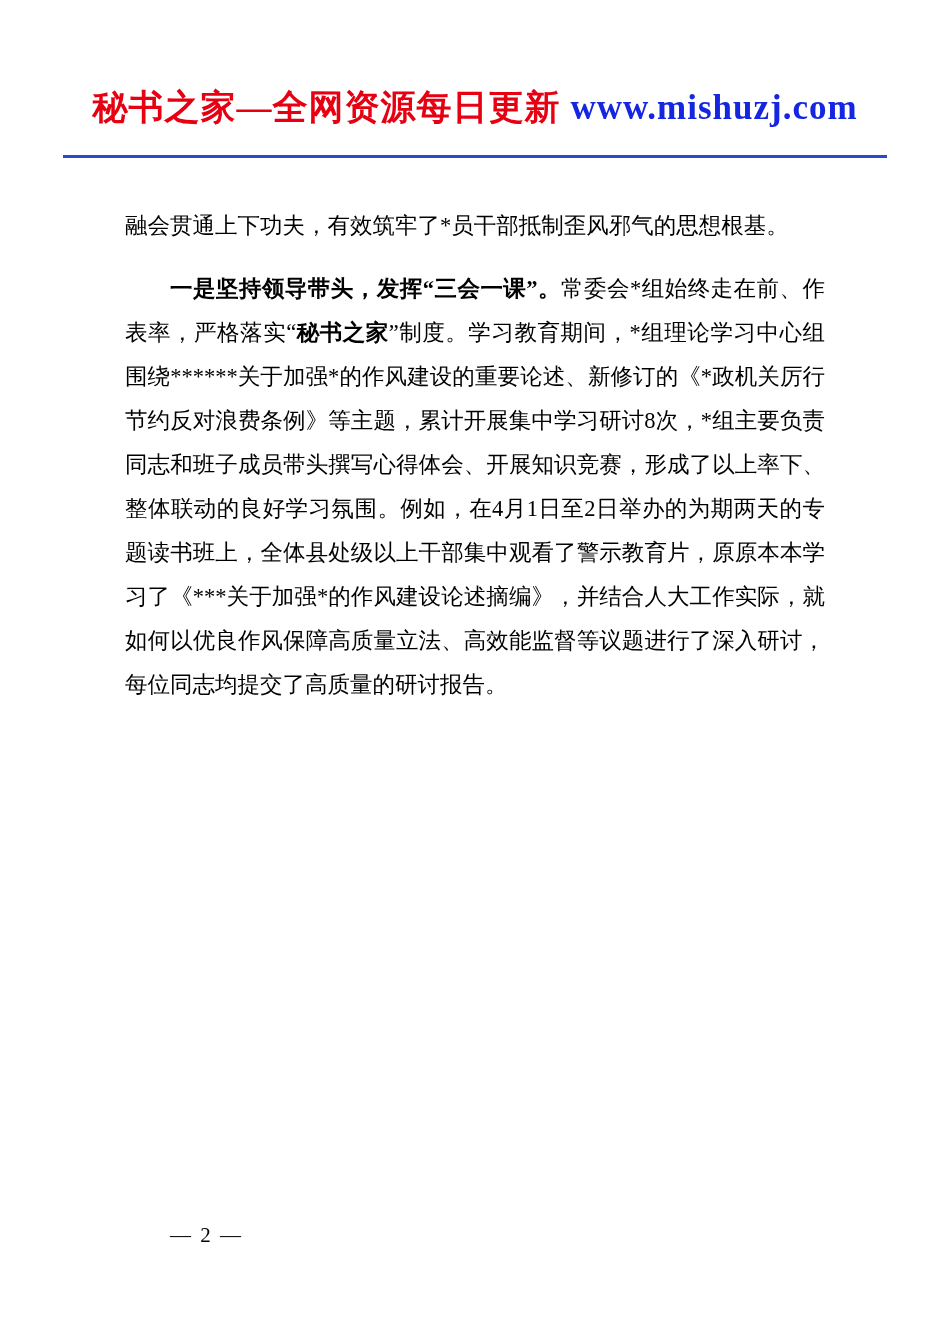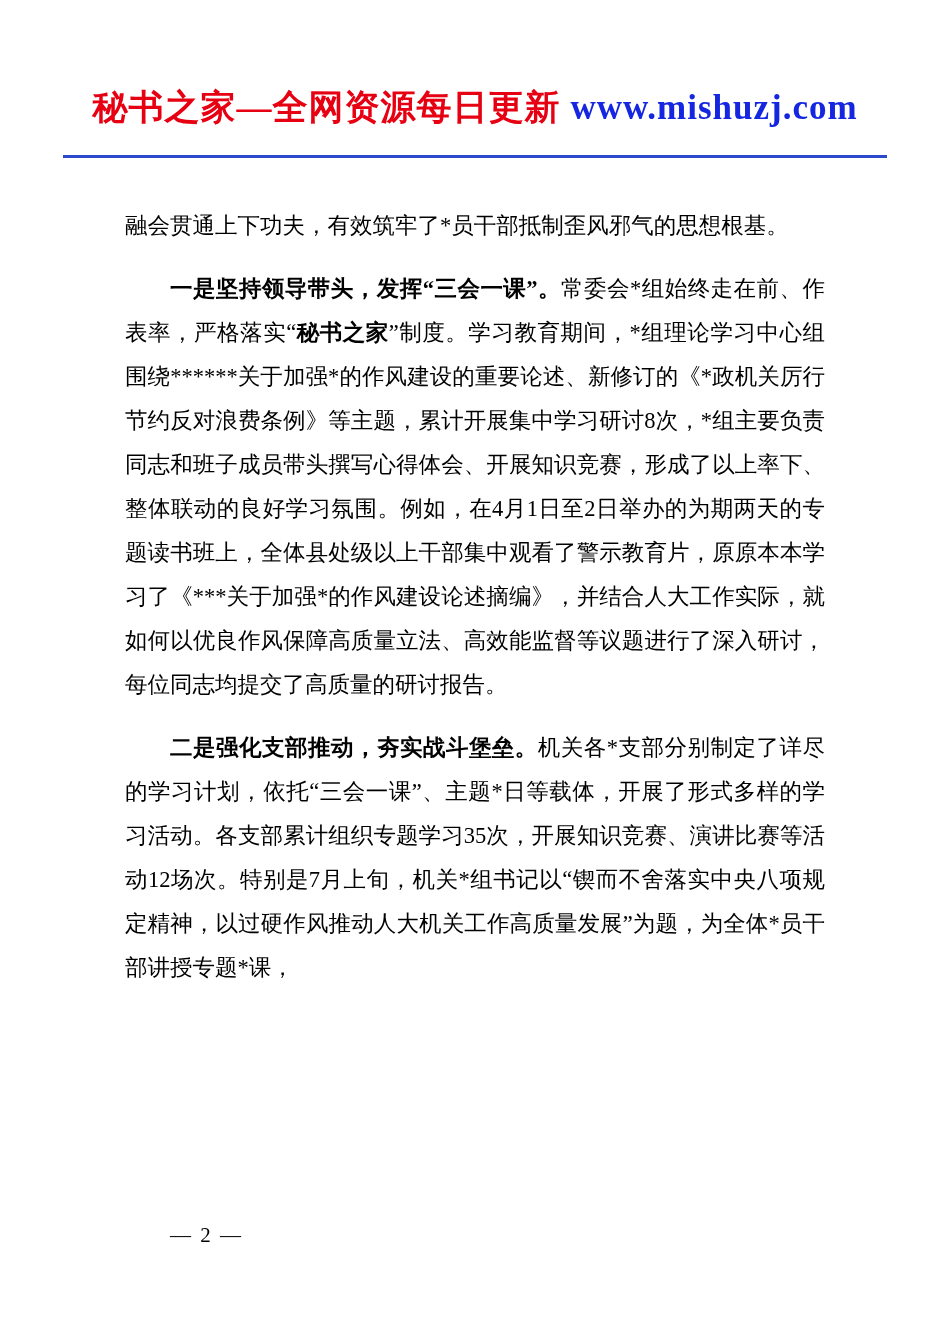--- a/index.html
+++ b/index.html
@@ -78,21 +78,18 @@
   <div class="doc-body">
 
     <p>
       <span>融会贯通上下功夫，有效筑牢了*员干部抵制歪风邪气的思想根基。</span>
     </p>
 
     <p class="indent">
       <span class="run-bold">一是坚持领导带头，发挥“三会一课”。</span><span>常委会*组始终走在前、作表率，严格落实“</span><span class="run-bold">秘书之家</span><span>”制度。学习教育期间，*组理论学习中心组围绕******关于加强*的作风建设的重要论述、新修订的《*政机关厉行节约反对浪费条例》等主题，累计开展集中学习研讨8次，*组主要负责同志和班子成员带头撰写心得体会、开展知识竞赛，形成了以上率下、整体联动的良好学习氛围。例如，在4月1日至2日举办的为期两天的专题读书班上，全体县处级以上干部集中观看了警示教育片，原原本本学习了《***关于加强*的作风建设论述摘编》，并结合人大工作实际，就如何以优良作风保障高质量立法、高效能监督等议题进行了深入研讨，每位同志均提交了高质量的研讨报告。</span>
     </p>
 
-    <p class="indent">
-      <span class="run-bold">二是强化支部推动，夯实战斗堡垒。</span><span>机关各*支部分别制定了详尽的学习计划，依托“三会一课”、主题*日等载体，开展了形式多样的学习活动。各支部累计组织专题学习35次，开展知识竞赛、演讲比赛等活动12场次。特别是7月上旬，机关*组书记以“锲而不舍落实中央八项规定精神，以过硬作风推动人大机关工作高质量发展”为题，为全体*员干部讲授专题*课，</span>
-    </p>
 
   </div>
 
   <div class="page-footer">— 2 —</div>
 
 </div>
 
 </body></html>

